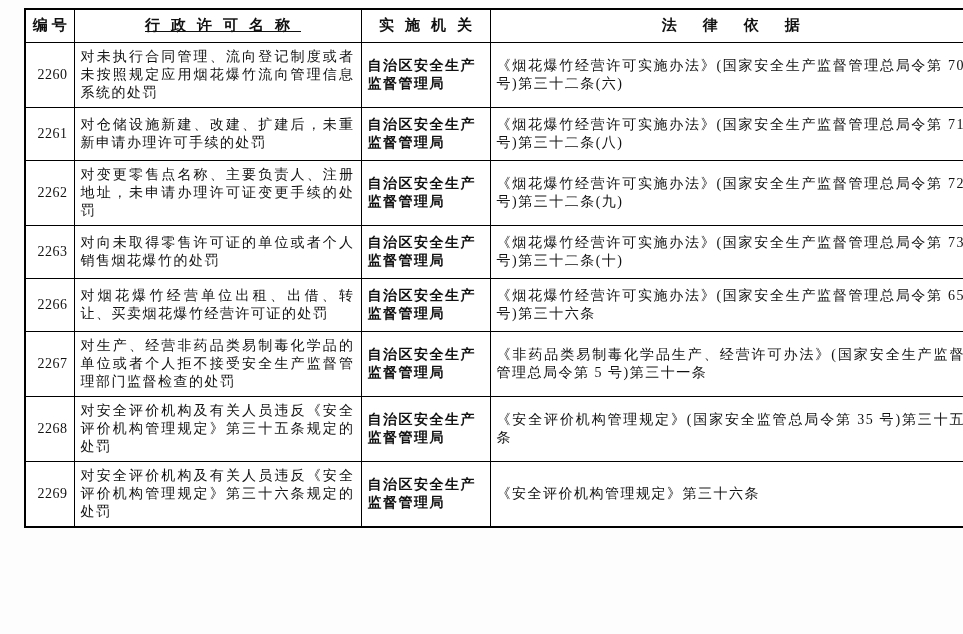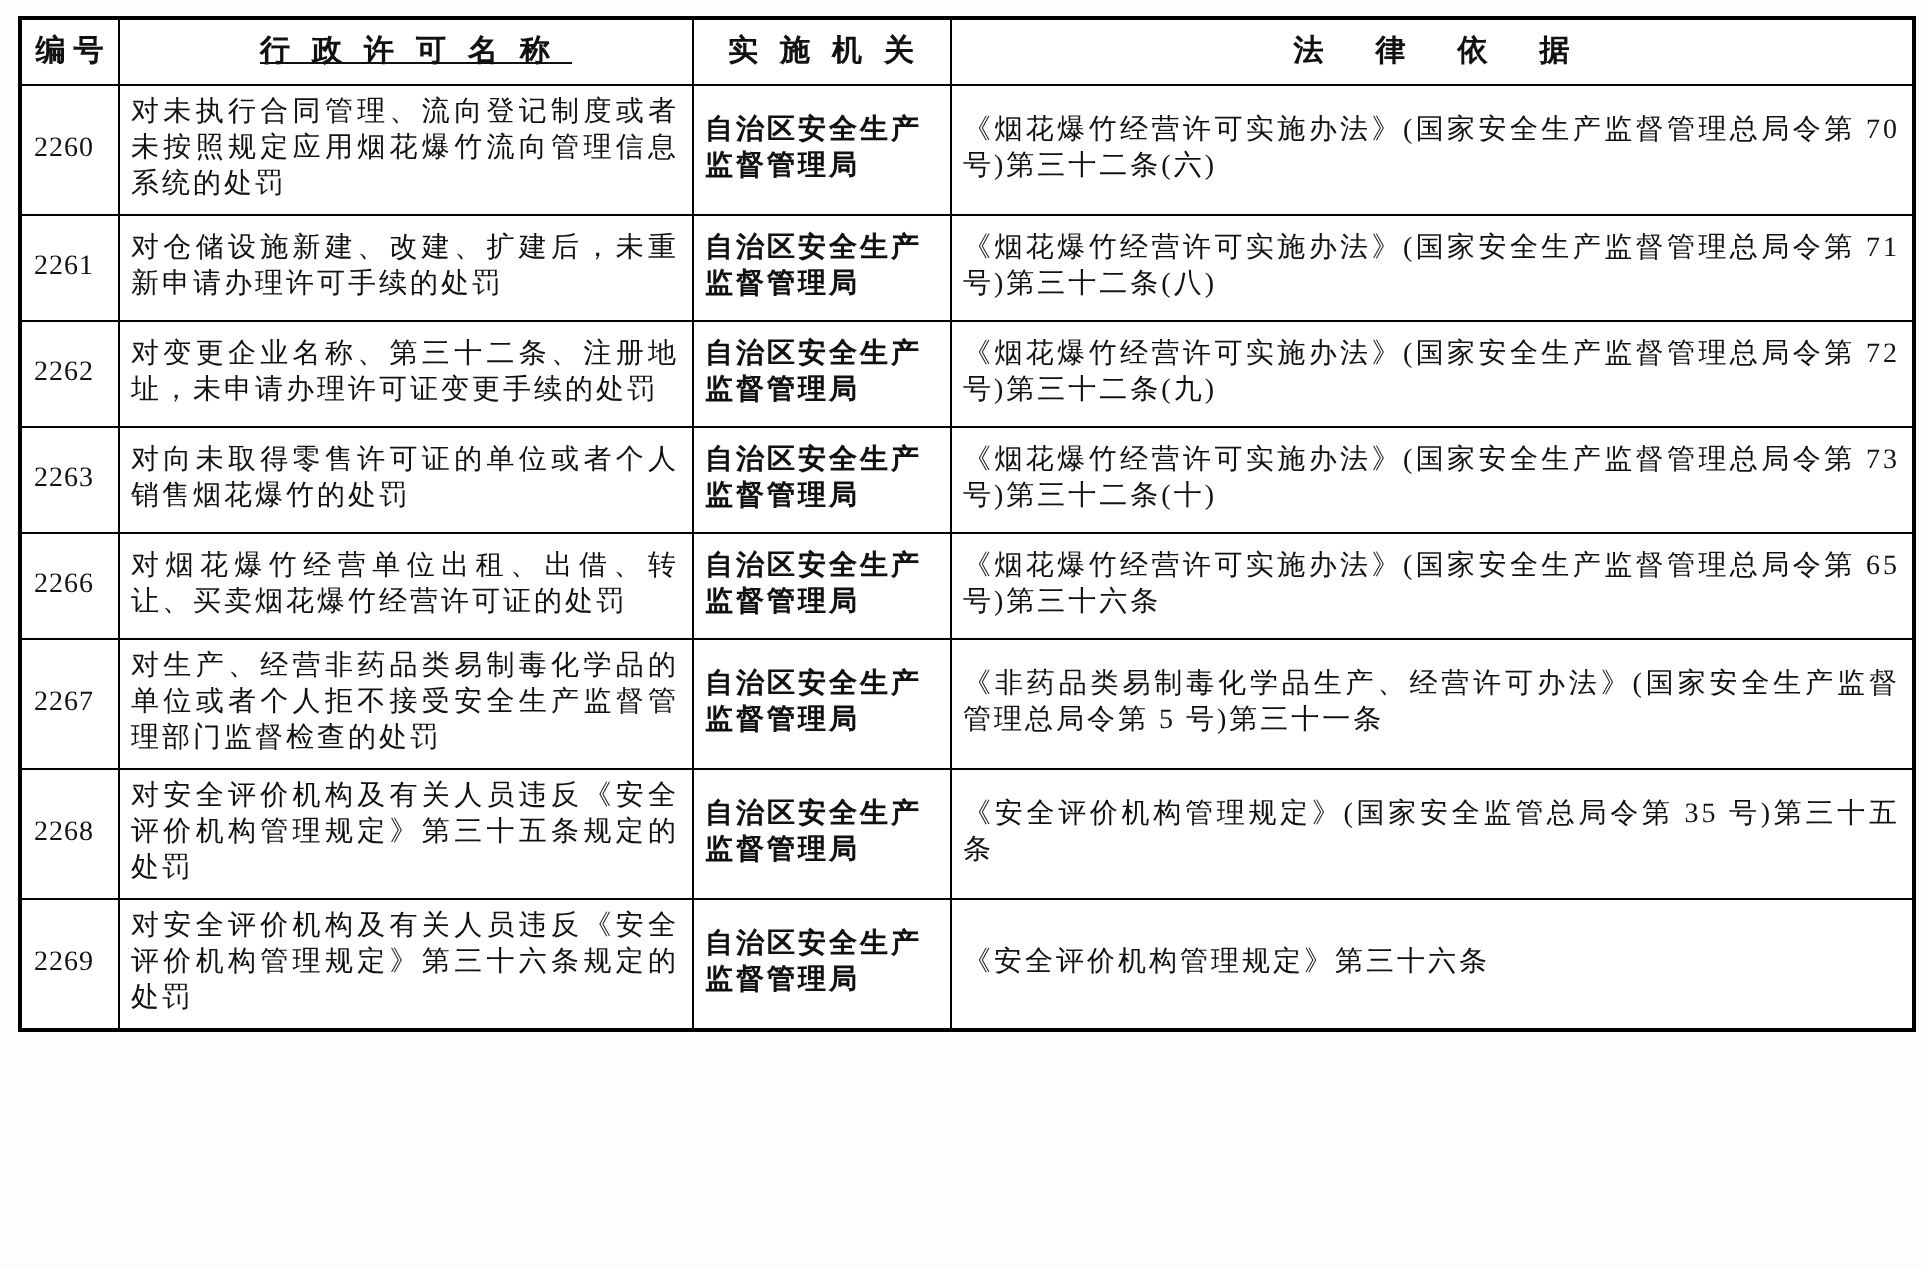--- a/index.html
+++ b/index.html
@@ -8,21 +8,21 @@
     background: #fdfdfd;
   }
   body {
     width: 963px;
     height: 634px;
     overflow: hidden;
     font-family: "Liberation Serif", "DejaVu Serif", serif;
     color: #111;
   }
   .page {
-    padding: 8px 8px 0 9px;
+    padding: 8px 8px 0 24px;
   }
   table.doc-table {
     border-collapse: collapse;
     table-layout: fixed;
     width: 947px;
     background: #fff;
     border: 2px solid #000;
   }
   .doc-table th, .doc-table td {
     border: 1px solid #000;
@@ -43,21 +43,21 @@
   th.h-id      { letter-spacing: 4px;  text-indent: 4px; }
   th.h-name    { letter-spacing: 11px; text-indent: 11px; text-decoration: underline; }
   th.h-agency  { letter-spacing: 11px; text-indent: 11px; }
   th.h-basis   { letter-spacing: 26px; text-indent: 26px; font-family: Liberation Mono, monospace; }
   .doc-table td {
     height: 53px;
     line-height: 18px;
     letter-spacing: 1.5px;
   }
   td.c-id {
-    text-align: left;
+    text-align: right;
     letter-spacing: 0.5px;
     font-size: 14px;
   }
   td.c-name, td.c-basis {
     text-align: justify;
   }
   td.c-agency {
     text-align: left;
     font-weight: bold;
   }
@@ -89,21 +89,21 @@
     <td class="c-basis">《烟花爆竹经营许可实施办法》(国家安全生产监督管理总局令第 70 号)第三十二条(六)</td>
   </tr>
         <tr>
     <td class="c-id">2261</td>
     <td class="c-name">对仓储设施新建、改建、扩建后，未重新申请办理许可手续的处罚</td>
     <td class="c-agency">自治区安全生产监督管理局</td>
     <td class="c-basis">《烟花爆竹经营许可实施办法》(国家安全生产监督管理总局令第 71 号)第三十二条(八)</td>
   </tr>
         <tr>
     <td class="c-id">2262</td>
-    <td class="c-name">对变更企业名称、第三十二条、注册地址，未申请办理许可证变更手续的处罚</td>
+    <td class="c-name">对变更零售点名称、主要负责人、注册地址，未申请办理许可证变更手续的处罚</td>
     <td class="c-agency">自治区安全生产监督管理局</td>
     <td class="c-basis">《烟花爆竹经营许可实施办法》(国家安全生产监督管理总局令第 72 号)第三十二条(九)</td>
   </tr>
         <tr>
     <td class="c-id">2263</td>
     <td class="c-name">对向未取得零售许可证的单位或者个人销售烟花爆竹的处罚</td>
     <td class="c-agency">自治区安全生产监督管理局</td>
     <td class="c-basis">《烟花爆竹经营许可实施办法》(国家安全生产监督管理总局令第 73 号)第三十二条(十)</td>
   </tr>
         <tr>

